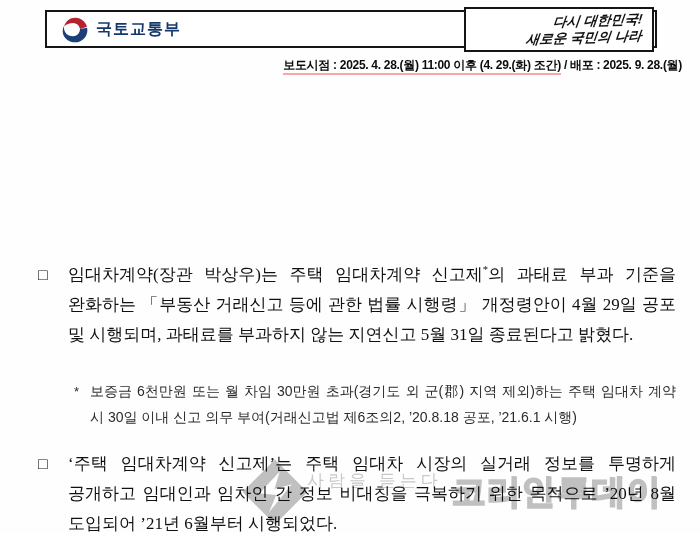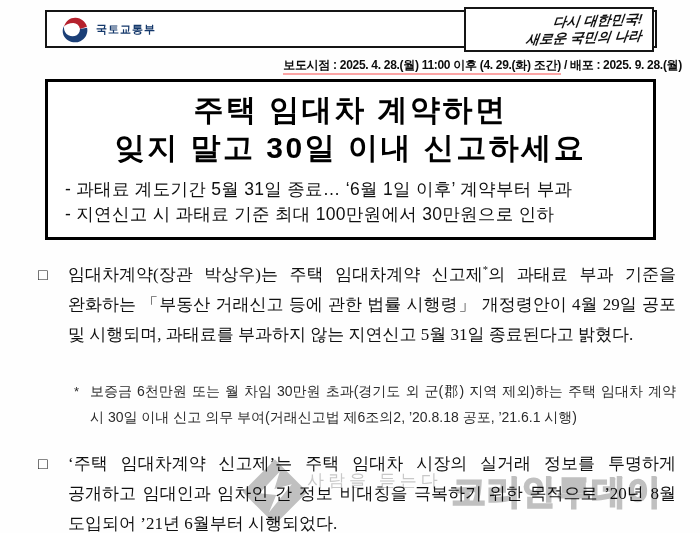--- a/index.html
+++ b/index.html
@@ -5,21 +5,21 @@
   * { margin:0; padding:0; box-sizing:border-box; }
   html,body { width:700px; height:533px; }
   body { background:#ffffff; font-family:"Liberation Serif", serif; position:relative; overflow:hidden; }
   .page { position:absolute; inset:0; background:#fefefe; }
 
   
   .header-band { position:absolute; left:45px; top:10px; width:612px; height:38px;
                  border:2px solid #151515; background:#fff; display:flex; align-items:center; }
   .ministry { display:flex; align-items:center; gap:8px; padding-left:14px; position:relative; z-index:2; }
   .gov-logo svg { display:block; }
-  .ministry-name { font-family:Liberation Serif, serif; font-weight:700; font-size:11px;
+  .ministry-name { font-family:Liberation Serif, serif; font-weight:700; font-size:16px;
                    color:#14386b; letter-spacing:1px; }
   .doc-type { position:absolute; left:0; width:100%; text-align:right; font-size:20px;
               letter-spacing:5px; color:#ef4444; z-index:1; }
   .slogan-box { position:absolute; left:417px; top:-5px; width:190px; height:45px;
                 border:2px solid #151515; background:#fff; display:flex; flex-direction:column;
                 justify-content:center; align-items:flex-end; padding-right:10px; z-index:3; }
   .slogan-line { font-family:"Liberation Sans", sans-serif; font-style:italic; font-weight:700;
                  font-size:13.5px; color:#111; line-height:1.25; transform:skewX(-8deg) rotate(-2deg); }
 
   
@@ -81,26 +81,20 @@
     <div class="slogan-box">
       <span class="slogan-line">다시 대한민국!</span>
       <span class="slogan-line">새로운 국민의 나라</span>
     </div>
   </div>
 
   <div class="release-line">
     <span class="rl-underline">보도시점 : 2025. 4. 28.(월) 11:00 이후 (4. 29.(화) 조간)</span><span> / 배포 : 2025. 9. 28.(월)</span>
   </div>
 
-  <div class="headline-box">
-    <div class="h-title first">주택 임대차 계약하면</div>
-    <div class="h-title">잊지 말고 30일 이내 신고하세요</div>
-    <div class="h-sub first">- 과태료 계도기간 5월 31일 종료… ‘6월 1일 이후’ 계약부터 부과</div>
-    <div class="h-sub">- 지연신고 시 과태료 기준 최대 100만원에서 30만원으로 인하</div>
-  </div>
 
   <div class="para p1">
     <span class="marker">□</span>
     <span class="ptext"><span>임대차계약(장관 박상우)는 </span><span class="b">주택 임대차계약 신고제</span><sup class="b">*</sup><span>의 </span><span class="b">과태료 부과 기준</span><span>을 </span><span class="b">완화</span><span>하는 「부동산 거래신고 등에 관한 법률 시행령」 개정령안이 </span><span class="b">4월 29일 공포 및 시행</span><span>되며, 과태료를 부과하지 않는 </span><span class="b">지연신고 5월 31일 종료</span><span>된다고 밝혔다.</span></span>
   </div>
 
   <div class="footnote">
     <span class="marker">*</span>
     <span class="ptext"><span class="b">보증금 6천만원 또는 월 차임 30만원 초과</span><span>(경기도 외 군(郡) 지역 제외)하는 주택 임대차 계약 시 </span><span class="b">30일 이내 신고</span><span> 의무 부여(거래신고법 제6조의2, ’20.8.18 공포, ’21.6.1 시행)</span></span>
   </div>

